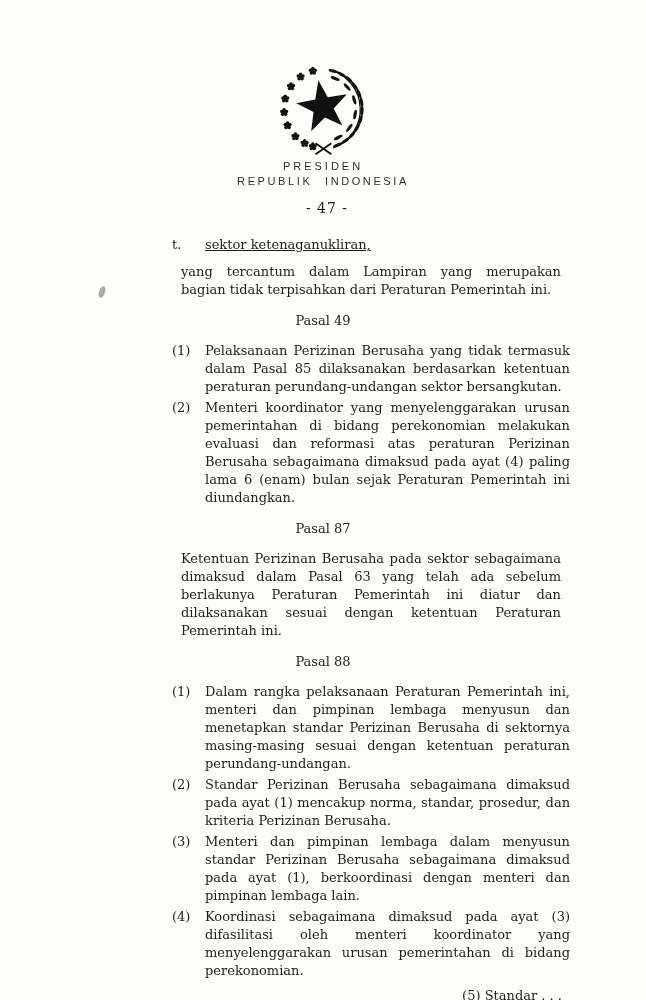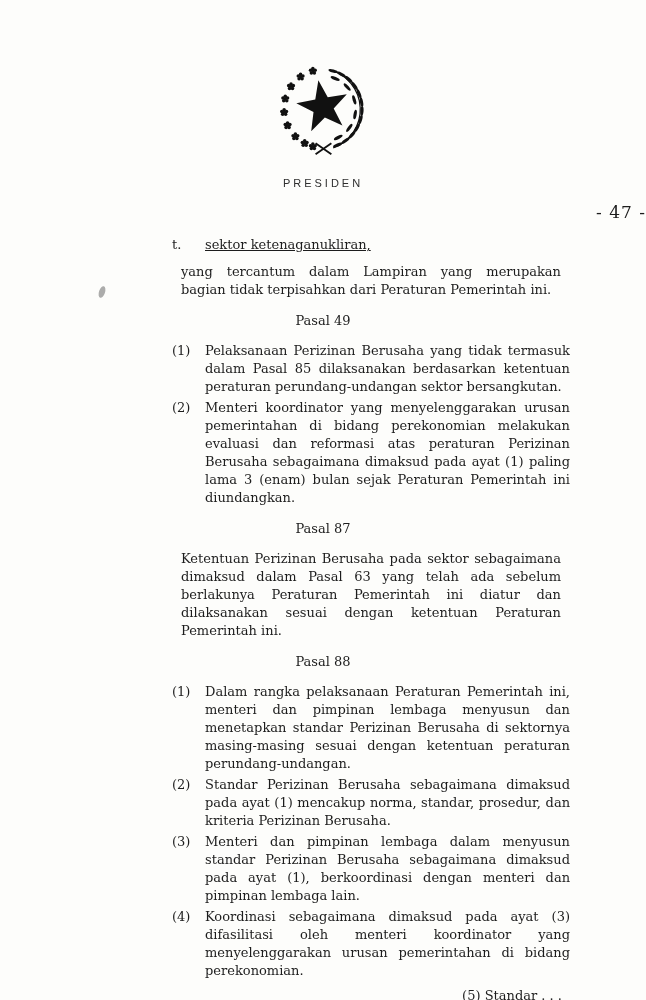--- a/index.html
+++ b/index.html
@@ -15,25 +15,25 @@
 
   
   .letterhead { text-align: center; padding-top: 66px; }
   .emblem { display: block; margin: 0 auto; width: 106px; height: 93px; }
   .lh-line {
     font-family: "Liberation Sans", sans-serif;
     color: #2e2e2e;
     font-size: 11px;
     letter-spacing: 3px;
   }
-  .lh-line1 { margin-top: 18px; }
+  .lh-line1 { margin-top: 1px; }
   .lh-line2 { margin-top: 3px; letter-spacing: 2.6px; word-spacing: 7px; }
   .page-number {
-    text-align: right;
-    font-size: 17px;
+    text-align: center;
+    font-size: 14px;
     margin-top: 13px;
     letter-spacing: 1px;
     padding-left: 8px;
   }
 
   
   .doc {
     position: absolute;
     left: 172px; top: 236px;
     width: 398px;
@@ -116,40 +116,41 @@
       <use href="#fl" transform="translate(18.9 63.8)"></use>
       <use href="#fl" transform="translate(27.3 75.7)"></use>
       <use href="#fl" transform="translate(37.3 83.1)"></use>
       <use href="#fl" transform="translate(46.1 86.6)"></use>
 
       <path d="M49 95 L66 83 M49 83 L66 95" class="stroke-ink" stroke-width="2"></path>
 
       <polygon class="ink" points="52,15.4 62.1,33.6 82.6,30.4 68.5,45.6 77.9,64.1 59,55.4 44.3,70.1 46.8,49.4 28.3,40 48.7,35.9"></polygon>
     </svg>
     <div class="lh-line lh-line1">PRESIDEN</div>
+    <div class="lh-line lh-line2">REPUBLIK INDONESIA</div>
   </div>
 
   <div class="page-number">- 47 -</div>
 
   <main class="doc">
 
     <div class="hang single">
       <span class="num">t.</span>
       <span class="txt">sektor ketenaganukliran,</span>
     </div>
     <p class="para">yang tercantum dalam Lampiran yang merupakan bagian tidak terpisahkan dari Peraturan Pemerintah ini.</p>
 
     <h2 class="pasal">Pasal 49</h2>
     <div class="hang">
       <span class="num">(1)</span>
       <span class="txt">Pelaksanaan Perizinan Berusaha yang tidak termasuk dalam Pasal 85 dilaksanakan berdasarkan ketentuan peraturan perundang-undangan sektor bersangkutan.</span>
     </div>
     <div class="hang">
       <span class="num">(2)</span>
-      <span class="txt">Menteri koordinator yang menyelenggarakan urusan pemerintahan di bidang perekonomian melakukan evaluasi dan reformasi atas peraturan Perizinan Berusaha sebagaimana dimaksud pada ayat (1) paling lama 3 (enam) bulan sejak Peraturan Pemerintah ini diundangkan.</span>
+      <span class="txt">Menteri koordinator yang menyelenggarakan urusan pemerintahan di bidang perekonomian melakukan evaluasi dan reformasi atas peraturan Perizinan Berusaha sebagaimana dimaksud pada ayat (4) paling lama 6 (enam) bulan sejak Peraturan Pemerintah ini diundangkan.</span>
     </div>
 
     <h2 class="pasal">Pasal 87</h2>
     <p class="para">Ketentuan Perizinan Berusaha pada sektor sebagaimana dimaksud dalam Pasal 63 yang telah ada sebelum berlakunya Peraturan Pemerintah ini diatur dan dilaksanakan sesuai dengan ketentuan Peraturan Pemerintah ini.</p>
 
     <h2 class="pasal">Pasal 88</h2>
     <div class="hang">
       <span class="num">(1)</span>
       <span class="txt">Dalam rangka pelaksanaan Peraturan Pemerintah ini, menteri dan pimpinan lembaga menyusun dan menetapkan standar Perizinan Berusaha di sektornya masing-masing sesuai dengan ketentuan peraturan perundang-undangan.</span>
     </div>

